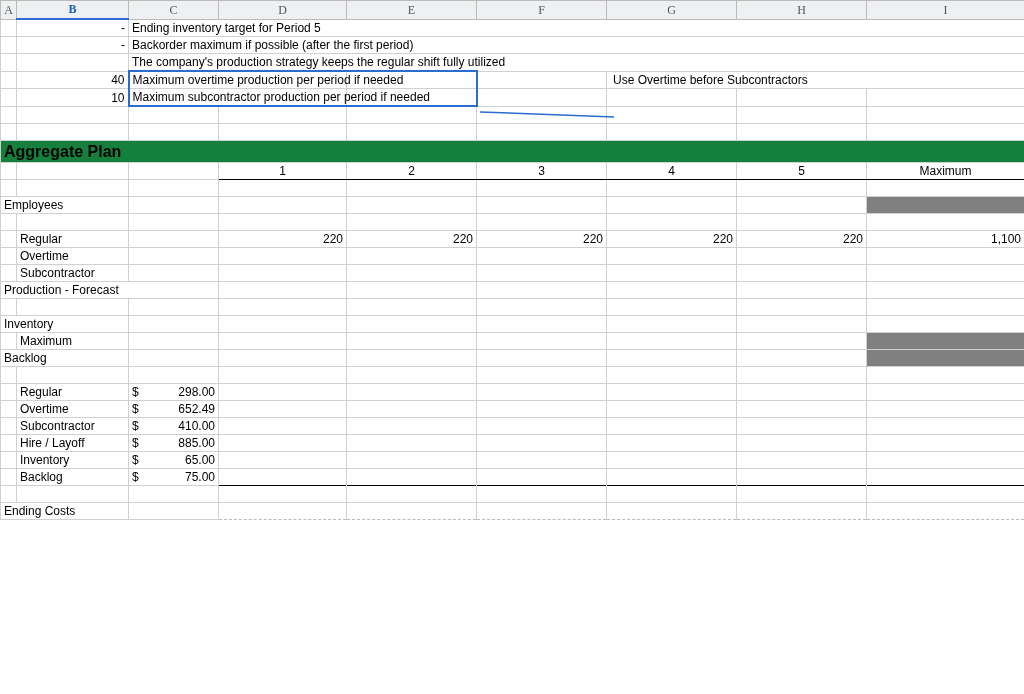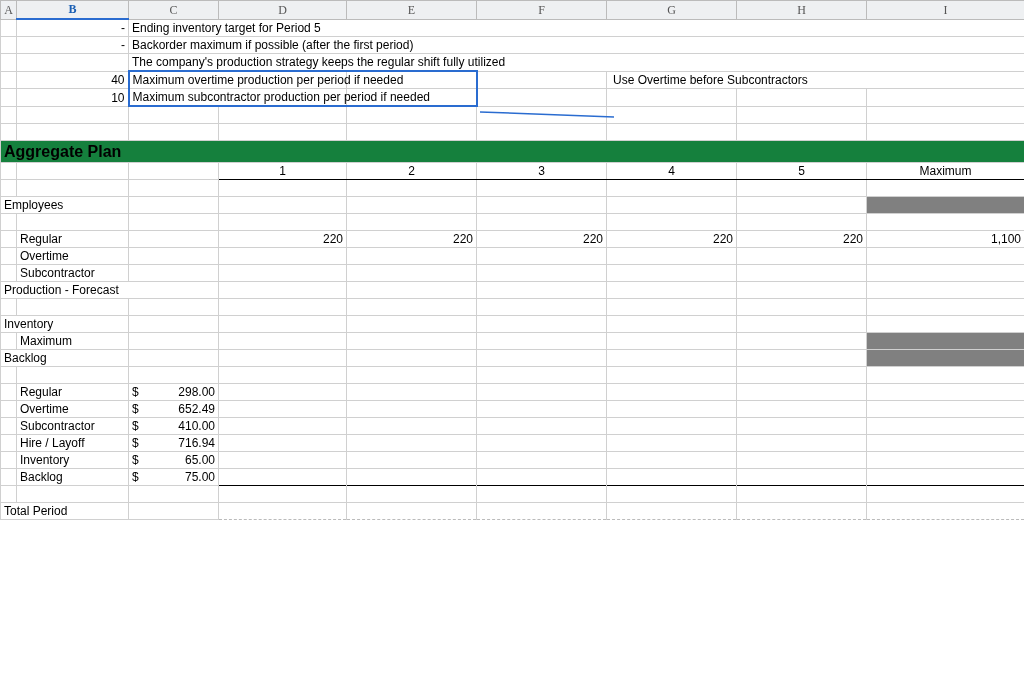--- a/index.html
+++ b/index.html
@@ -346,21 +346,21 @@
           <td class="bdash"></td>
           <td class="bdash"></td>
           <td class="bdash"></td>
           <td class="bdash"></td>
 </tr>
 <tr>
   <td></td>
   <td>Hire / Layoff</td>
   <td>
             <span style="float:left">$</span>
-            <span style="float:right">716.94</span>
+            <span style="float:right">885.00</span>
           </td>
   <td class="bdash"></td>
           <td class="bdash"></td>
           <td class="bdash"></td>
           <td class="bdash"></td>
           <td class="bdash"></td>
           <td class="bdash"></td>
 </tr>
 <tr>
   <td></td>
@@ -396,21 +396,21 @@
           <td></td>
   <td class="bt"></td>
           <td class="bt"></td>
           <td class="bt"></td>
           <td class="bt"></td>
           <td class="bt"></td>
           <td class="bt"></td>
 </tr>
 
 <tr>
-  <td colspan="2">Total Period</td>
+  <td colspan="2">Ending Costs</td>
   <td></td>
   <td class="bdash"></td>
           <td class="bdash"></td>
           <td class="bdash"></td>
           <td class="bdash"></td>
           <td class="bdash"></td>
           <td class="bdash"></td>
 </tr>
 
 </tbody>

